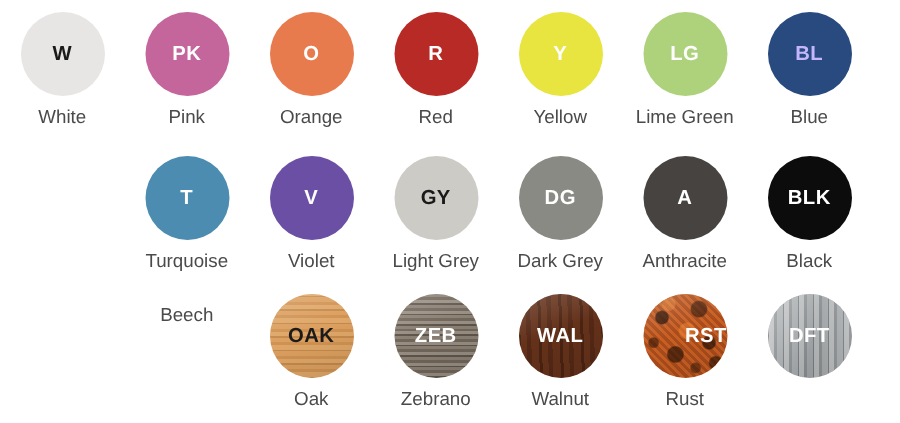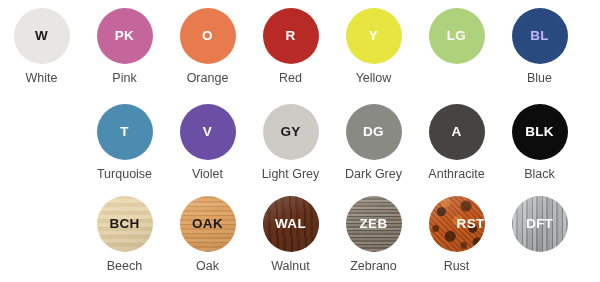--- a/index.html
+++ b/index.html
@@ -186,20 +186,21 @@
       <div class="swatch-cell">
         <div class="swatch-disc" style="background: rgb(232, 228, 64);">
           <span class="swatch-code" style="color: rgb(255, 255, 255);">Y</span>
         </div>
         <div class="swatch-label">Yellow</div>
       </div>
       <div class="swatch-cell">
         <div class="swatch-disc" style="background: rgb(174, 210, 124);">
           <span class="swatch-code" style="color: rgb(255, 255, 255);">LG</span>
         </div>
+        <div class="swatch-label">Lime Green</div>
       </div>
       <div class="swatch-cell">
         <div class="swatch-disc" style="background: rgb(40, 74, 126);">
           <span class="swatch-code" style="color: #c4b5fd;">BL</span>
         </div>
         <div class="swatch-label">Blue</div>
       </div>
     </div>
     <div class="swatch-row indented" data-row="1">
       <div class="swatch-cell">
@@ -234,52 +235,47 @@
       </div>
       <div class="swatch-cell">
         <div class="swatch-disc" style="background: rgb(12, 12, 12);">
           <span class="swatch-code" style="color: rgb(255, 255, 255);">BLK</span>
         </div>
         <div class="swatch-label">Black</div>
       </div>
     </div>
     <div class="swatch-row indented" data-row="2">
       <div class="swatch-cell">
-        <div class="swatch-disc" style="background: rgb(227, 208, 166);">
-          <div class="tex tex-grain-h-faint"></div>
-          <div class="tex-sheen"></div>
-          <span class="swatch-code" style="color: rgb(26, 26, 26);">BCH</span>
-        </div>
         <div class="swatch-label">Beech</div>
       </div>
       <div class="swatch-cell">
         <div class="swatch-disc" style="background: rgb(217, 154, 88);">
           <div class="tex tex-grain-h-soft"></div>
           <div class="tex-sheen"></div>
           <span class="swatch-code" style="color: rgb(26, 26, 26);">OAK</span>
         </div>
         <div class="swatch-label">Oak</div>
       </div>
       <div class="swatch-cell">
+        <div class="swatch-disc" style="background: rgb(125, 113, 99);">
+          <div class="tex tex-grain-h"></div>
+          <div class="tex-sheen"></div>
+          <span class="swatch-code" style="color: rgb(255, 255, 255);">ZEB</span>
+        </div>
+        <div class="swatch-label">Zebrano</div>
+      </div>
+      <div class="swatch-cell">
         <div class="swatch-disc" style="background: rgb(94, 45, 24);">
           <div class="tex tex-walnut"></div>
           <div class="tex-sheen"></div>
           <span class="swatch-code" style="color: rgb(255, 255, 255);">WAL</span>
         </div>
         <div class="swatch-label">Walnut</div>
       </div>
       <div class="swatch-cell">
-        <div class="swatch-disc" style="background: rgb(125, 113, 99);">
-          <div class="tex tex-grain-h"></div>
-          <div class="tex-sheen"></div>
-          <span class="swatch-code" style="color: rgb(255, 255, 255);">ZEB</span>
-        </div>
-        <div class="swatch-label">Zebrano</div>
-      </div>
-      <div class="swatch-cell">
         <div class="swatch-disc" style="background: rgb(194, 87, 31); justify-content: flex-end;">
           <div class="tex tex-rust"></div>
           <div class="tex-sheen"></div>
           <span class="swatch-code" style="color: rgb(255, 255, 255);">RST</span>
         </div>
         <div class="swatch-label">Rust</div>
       </div>
       <div class="swatch-cell">
         <div class="swatch-disc" style="background: rgb(158, 162, 164);">
           <div class="tex tex-driftwood"></div>

